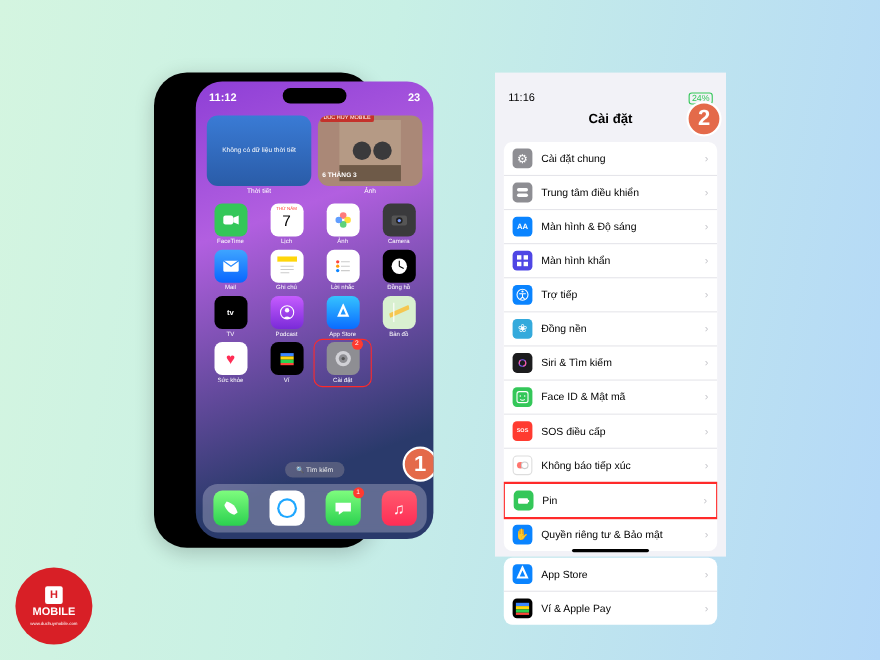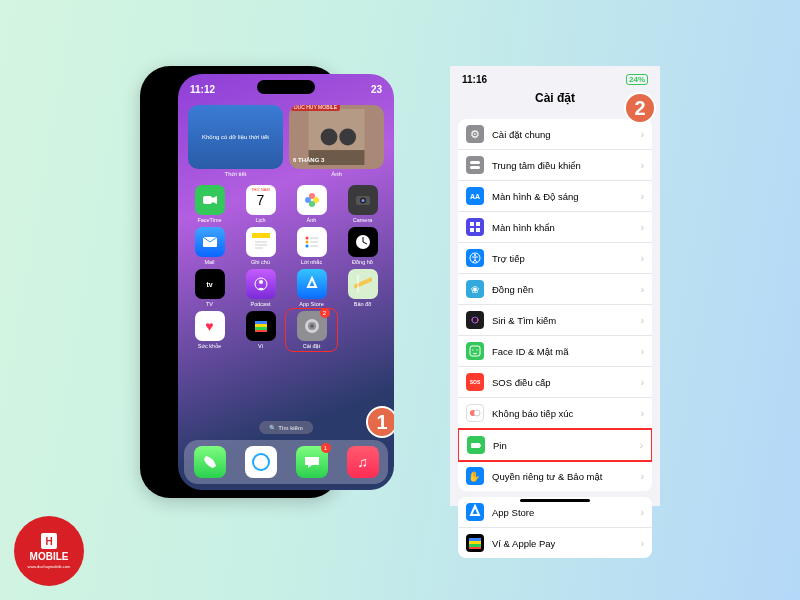--- a/index.html
+++ b/index.html
@@ -38,22 +38,22 @@
   .badge { position:absolute; top:-3px; right:-3px; background:#ff3b30; color:#fff; border-radius:50%; width:10px; height:10px; font-size:6px; display:flex; align-items:center; justify-content:center; }
   .hl { position:absolute; border:1.5px solid #ff2a2a; border-radius:8px; }
   .search { position:absolute; bottom:56px; left:50%; transform:translateX(-50%); background:rgba(120,120,140,0.55); padding:3px 10px; border-radius:10px; font-size:6px; color:#eee; }
   .dock { position:absolute; bottom:6px; left:6px; right:6px; height:44px; background:rgba(200,200,220,0.35); border-radius:14px; display:flex; justify-content:space-around; align-items:center; backdrop-filter:blur(4px); }
   .dock .ic { width:32px; height:32px; border-radius:8px; }
   .stepnum { position:absolute; width:32px; height:32px; border-radius:50%; background:#e46a4a; color:#fff; font-weight:800; font-size:20px; display:flex; align-items:center; justify-content:center; border:2px solid #fff; }
   .stepnum.n1 { right:-4px; bottom:52px; }
   .stepnum.n2 { right:4px; top:26px; }
 
   .screen2 { width:210px; height:440px; background:#f2f2f7; color:#000; font-size:10px; position:relative; }
-  .sbar2 { display:flex; justify-content:space-between; padding:8px 12px 2px; font-size:10px; font-weight:700;align-items:flex-end; }
-  .bat { font-size:8px; color:#34c759; border:1px solid #34c759; border-radius:3px; padding:0 2px; }
+  .sbar2 { display:flex; justify-content:space-between; padding:8px 12px 2px; font-size:10px; font-weight:400;align-items:flex-end; }
+  .bat { font-size:8px; color:#34c759; border:1px solid #34c759; border-radius:3px; padding:0 2px;margin-top:10px; }
   .title2 { text-align:center; font-weight:700; font-size:12px; padding:4px 0 8px; }
   .group { background:#fff; border-radius:8px; margin:6px 8px; overflow:hidden; }
   .row { display:flex; align-items:center; gap:8px; padding:6px 8px; border-bottom:0.5px solid #e5e5ea; font-size:9.5px; position:relative; }
   .row:last-child { border-bottom:none; }
   .ric { width:18px; height:18px; border-radius:4px; display:flex; align-items:center; justify-content:center; font-size:10px; color:#fff; flex-shrink:0; }
   .chev { margin-left:auto; color:#c7c7cc; font-size:10px; }
   .rowhl { border:2px solid #ff2a2a; margin:-1px; }
   .homebar { position:absolute; bottom:4px; left:50%; transform:translateX(-50%); width:70px; height:3px; background:#000; border-radius:2px; }
 
   .logo { position:absolute; left:14px; bottom:14px; width:70px; height:70px; border-radius:50%; background:#d81f26; color:#fff; display:flex; flex-direction:column; align-items:center; justify-content:center; font-weight:800; font-size:10px; }

